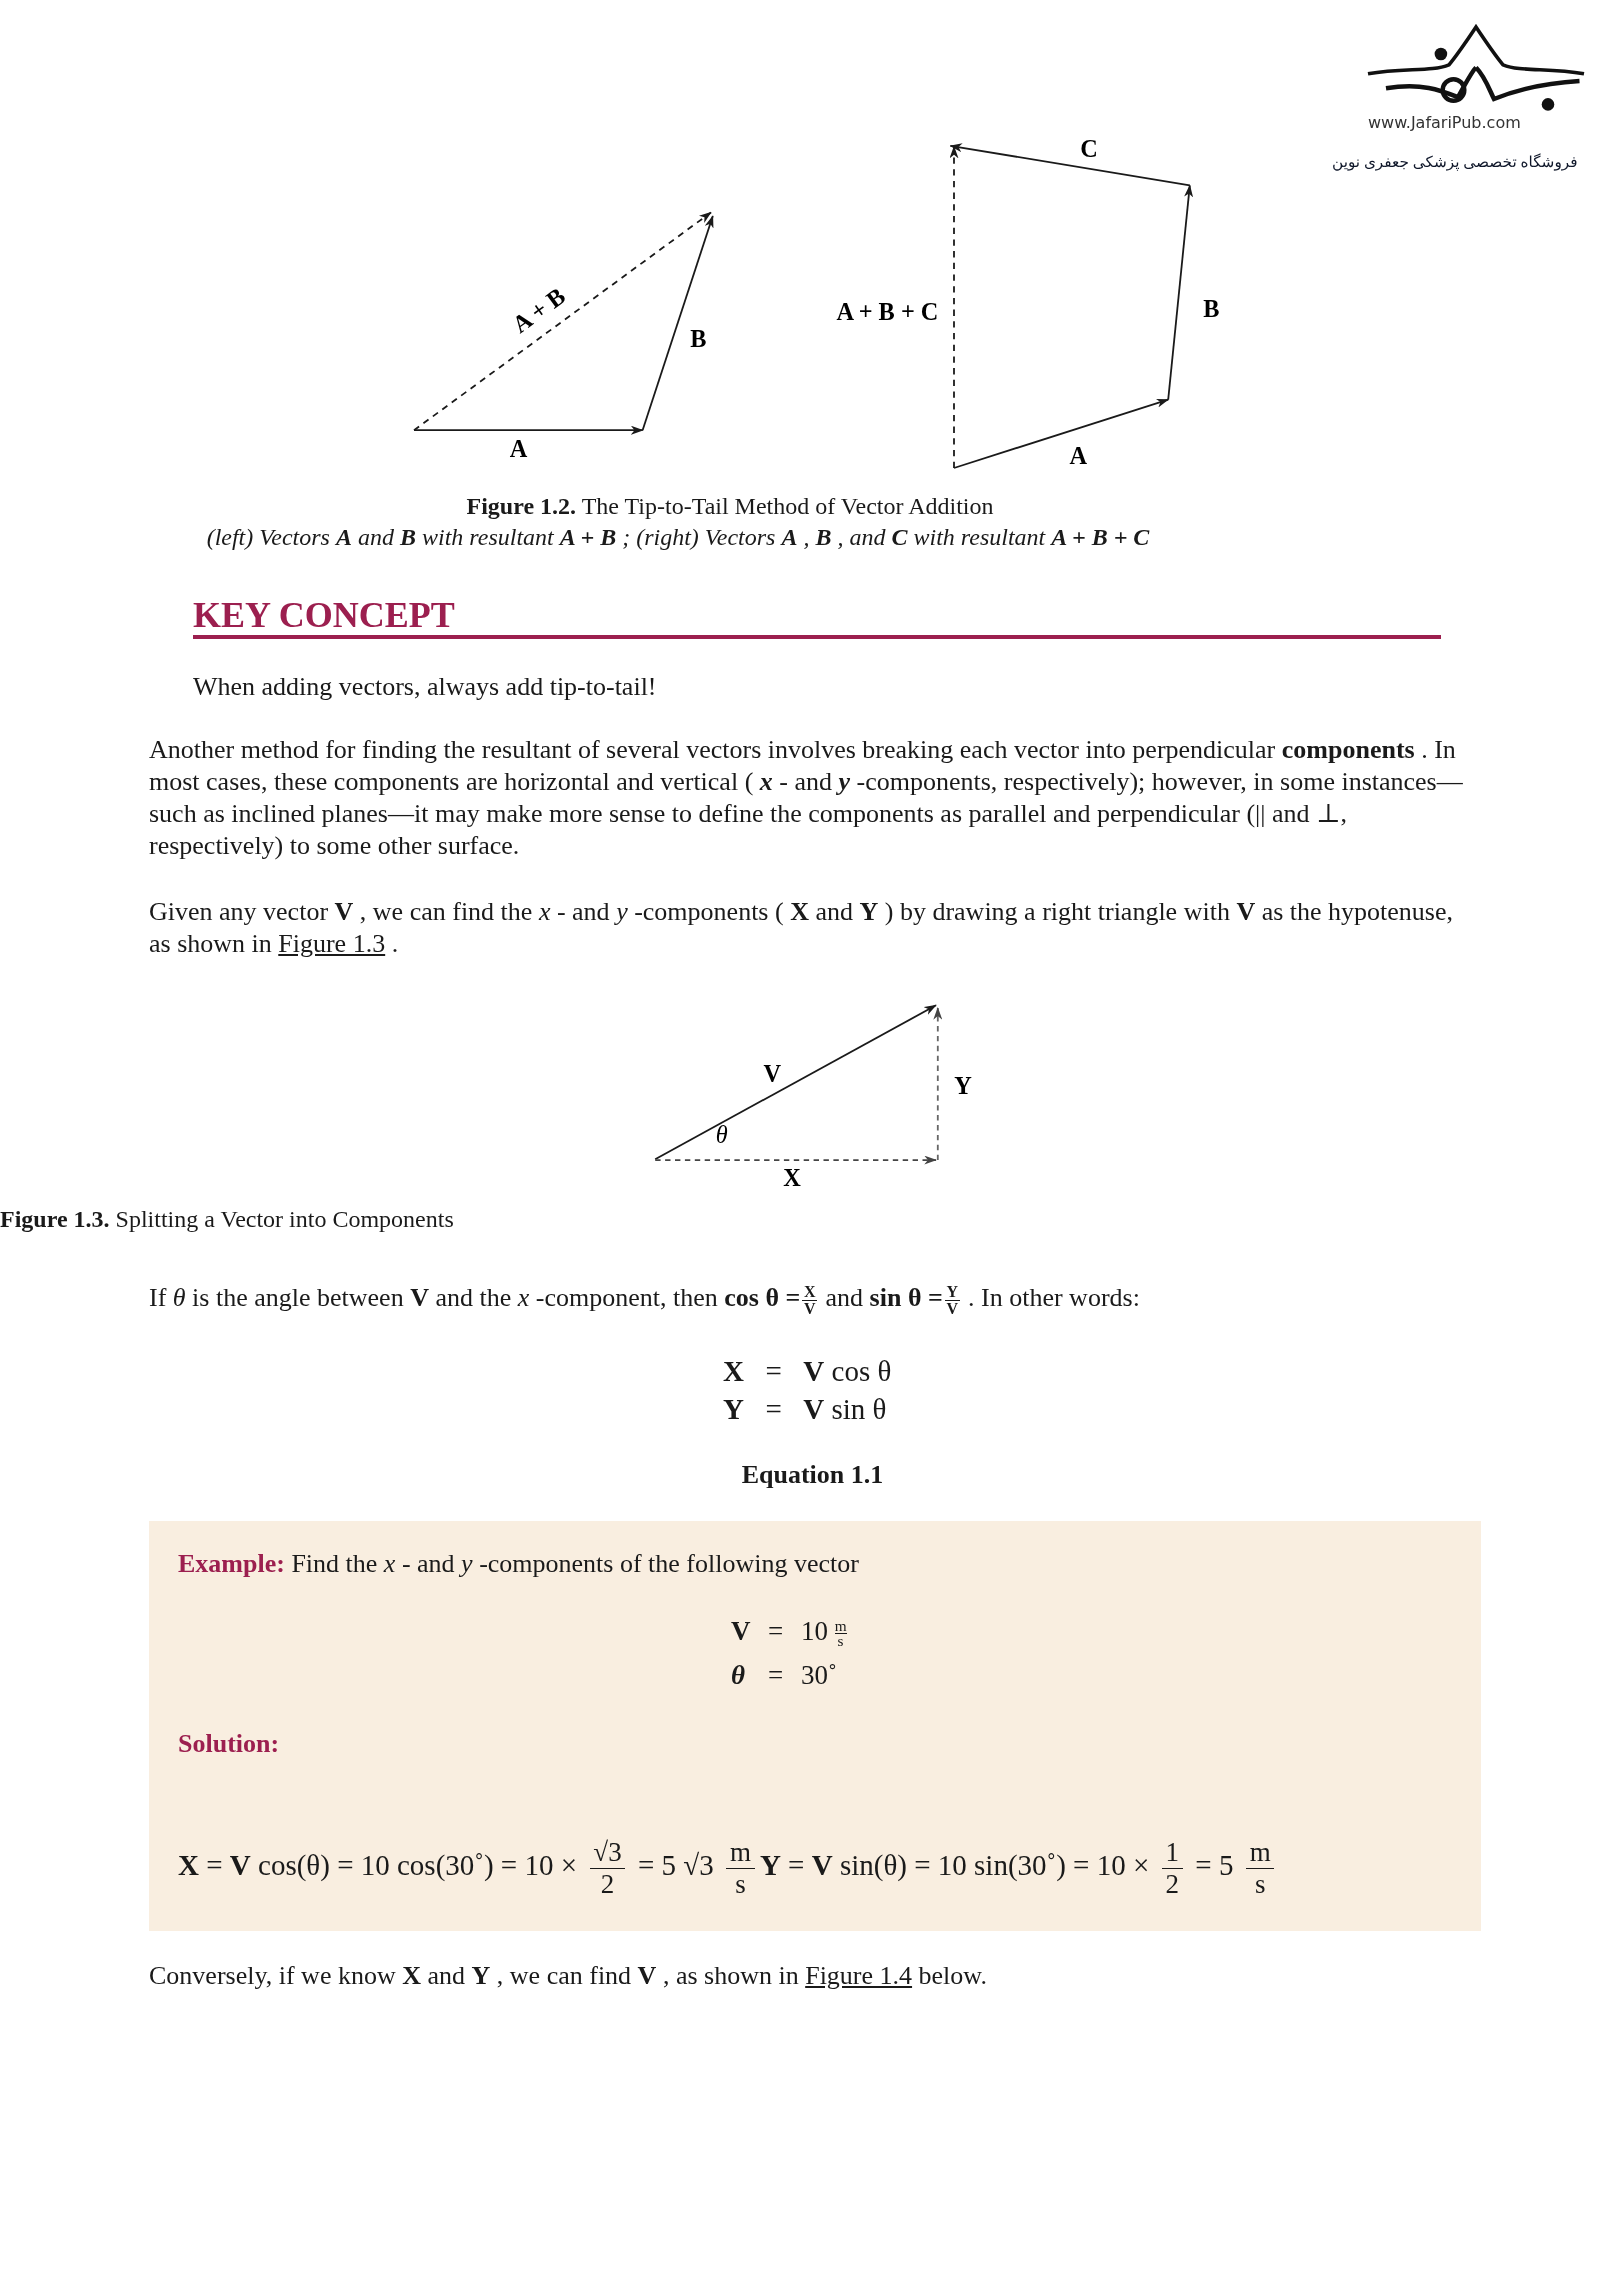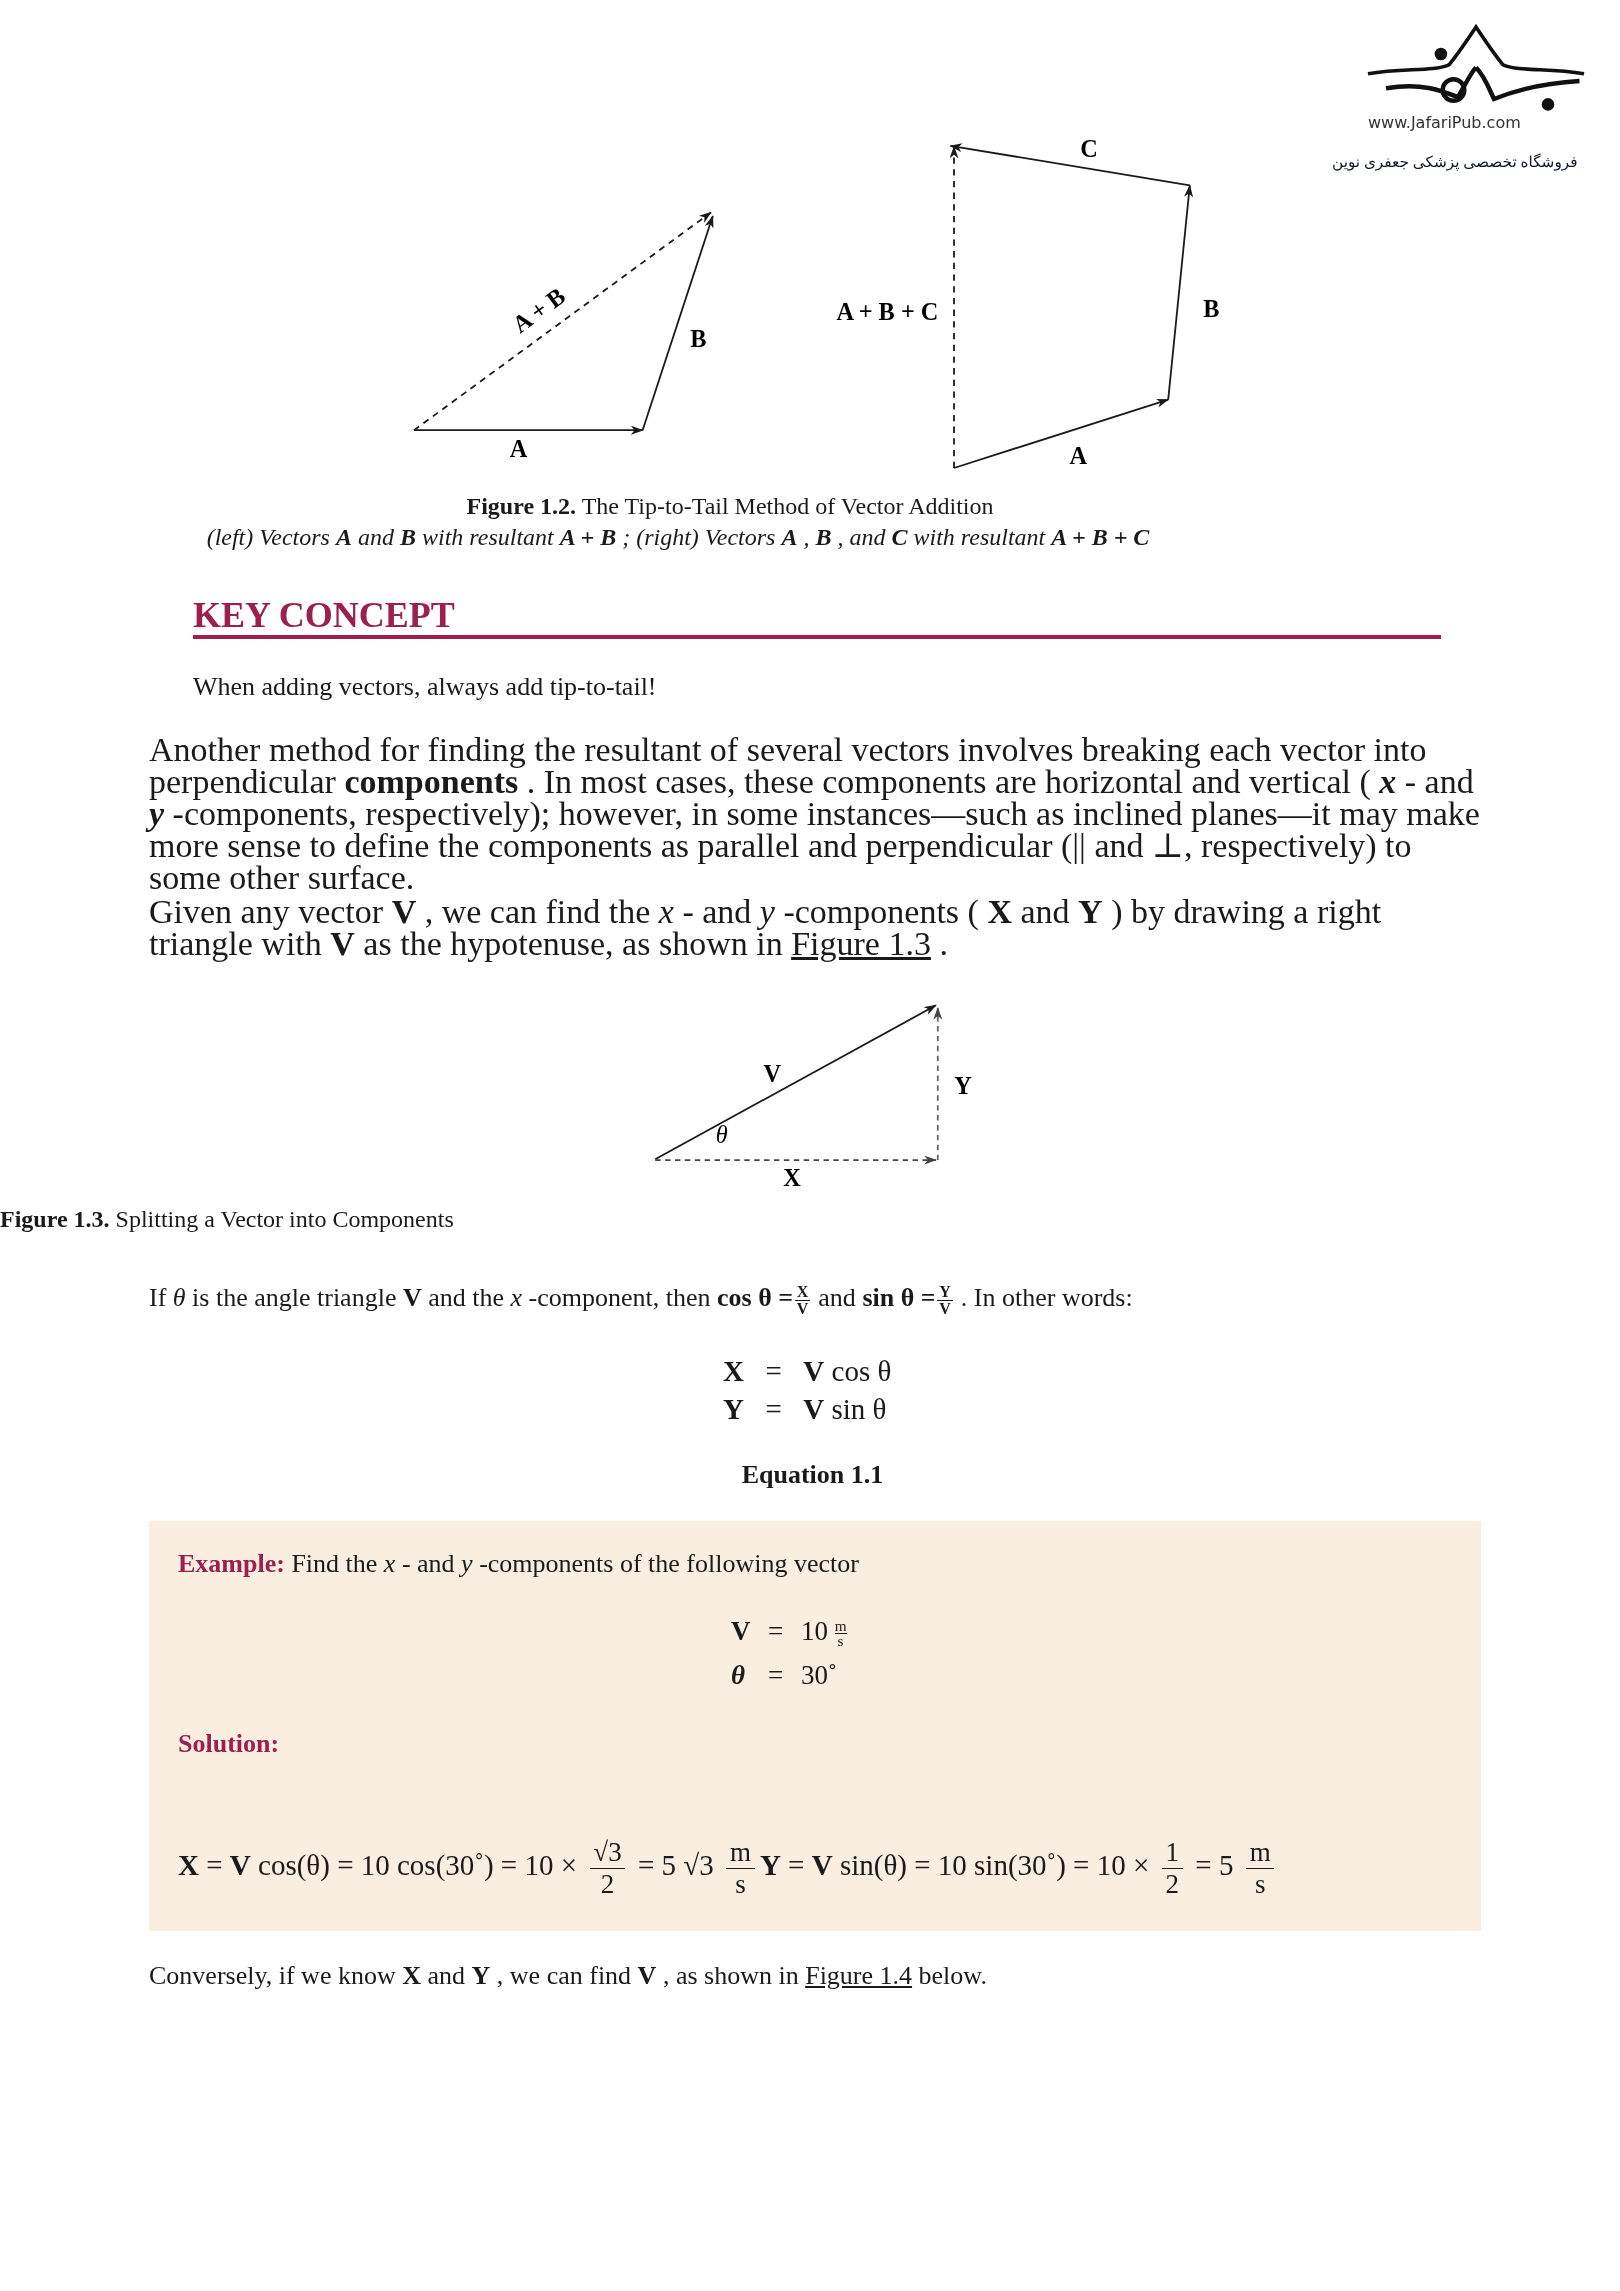--- a/index.html
+++ b/index.html
@@ -19,21 +19,21 @@
 
   svg text { font-family:"Liberation Serif", "DejaVu Serif", serif; }
 
   #fig12-caption { left:0; top:491px; width:1460px; text-align:center; font-size:24px; line-height:31px; }
   #fig12-sub { left:0; top:522px; width:1356px; text-align:center; font-size:24px; line-height:31px; }
 
   #kc-title { left:193px; top:594px; font-size:36px; font-weight:bold; color:#9c1f4f; }
   #kc-rule { left:193px; top:635px; width:1248px; height:3.6px; background:#9c1f4f; }
   #kc-text { left:193px; top:671px; }
 
-  .para { left:149px; width:1332px; font-size:34px; line-height:32px; white-space:normal; }
+  .para { left:149px; width:1332px; font-size:26px; line-height:32px; white-space:normal; }
   #para1 { top:734px; }
   #para2 { top:896px; }
 
   #fig13-caption { left:0; top:1206px; width:1620px; text-align:left; font-size:24px; }
 
   #para3 { left:149px; top:1282px; }
   .frac { display:inline-block; vertical-align:middle; text-align:center; font-size:16px; line-height:15.3px; font-weight:bold; margin:0 1.8px; }
   .frac .num { display:block; border-bottom:1.8px solid #1a1a1a; padding:0 1.8px; }
   .frac .den { display:block; }
 
@@ -126,21 +126,21 @@
   <text x="858" y="112" font-size="27" font-weight="bold" text-anchor="middle">V</text>
   <text x="1070" y="125" font-size="27" font-weight="bold" text-anchor="middle">Y</text>
   <text x="880" y="228" font-size="27" font-weight="bold" text-anchor="middle">X</text>
   <text x="802" y="180" font-size="27" font-style="italic" text-anchor="middle">θ</text>
 </svg>
 <div id="fig13-caption" class="abs">
   <span class="b">Figure 1.3.</span>
   <span>Splitting a Vector into Components</span>
 </div>
 
-<div id="para3" class="abs txt"><span>If </span><i>θ</i><span> is the angle triangle </span><b>V</b><span> and the </span><i>x</i><span> -component, then </span><b>cos θ =</b><span class="frac"><span class="num">X</span><span class="den">V</span></span><span> and </span><b>sin θ =</b><span class="frac"><span class="num">Y</span><span class="den">V</span></span><span> . In other words:</span></div>
+<div id="para3" class="abs txt"><span>If </span><i>θ</i><span> is the angle between </span><b>V</b><span> and the </span><i>x</i><span> -component, then </span><b>cos θ =</b><span class="frac"><span class="num">X</span><span class="den">V</span></span><span> and </span><b>sin θ =</b><span class="frac"><span class="num">Y</span><span class="den">V</span></span><span> . In other words:</span></div>
 
 <div id="eq11" class="abs eqgrid">
   <b>X</b>
   <span class="c">=</span>
   <span><b>V</b><span> cos θ</span></span>
   <b>Y</b>
   <span class="c">=</span>
   <span><b>V</b><span> sin θ</span></span>
 </div>
 <div id="eq11-label" class="abs">Equation 1.1</div>

